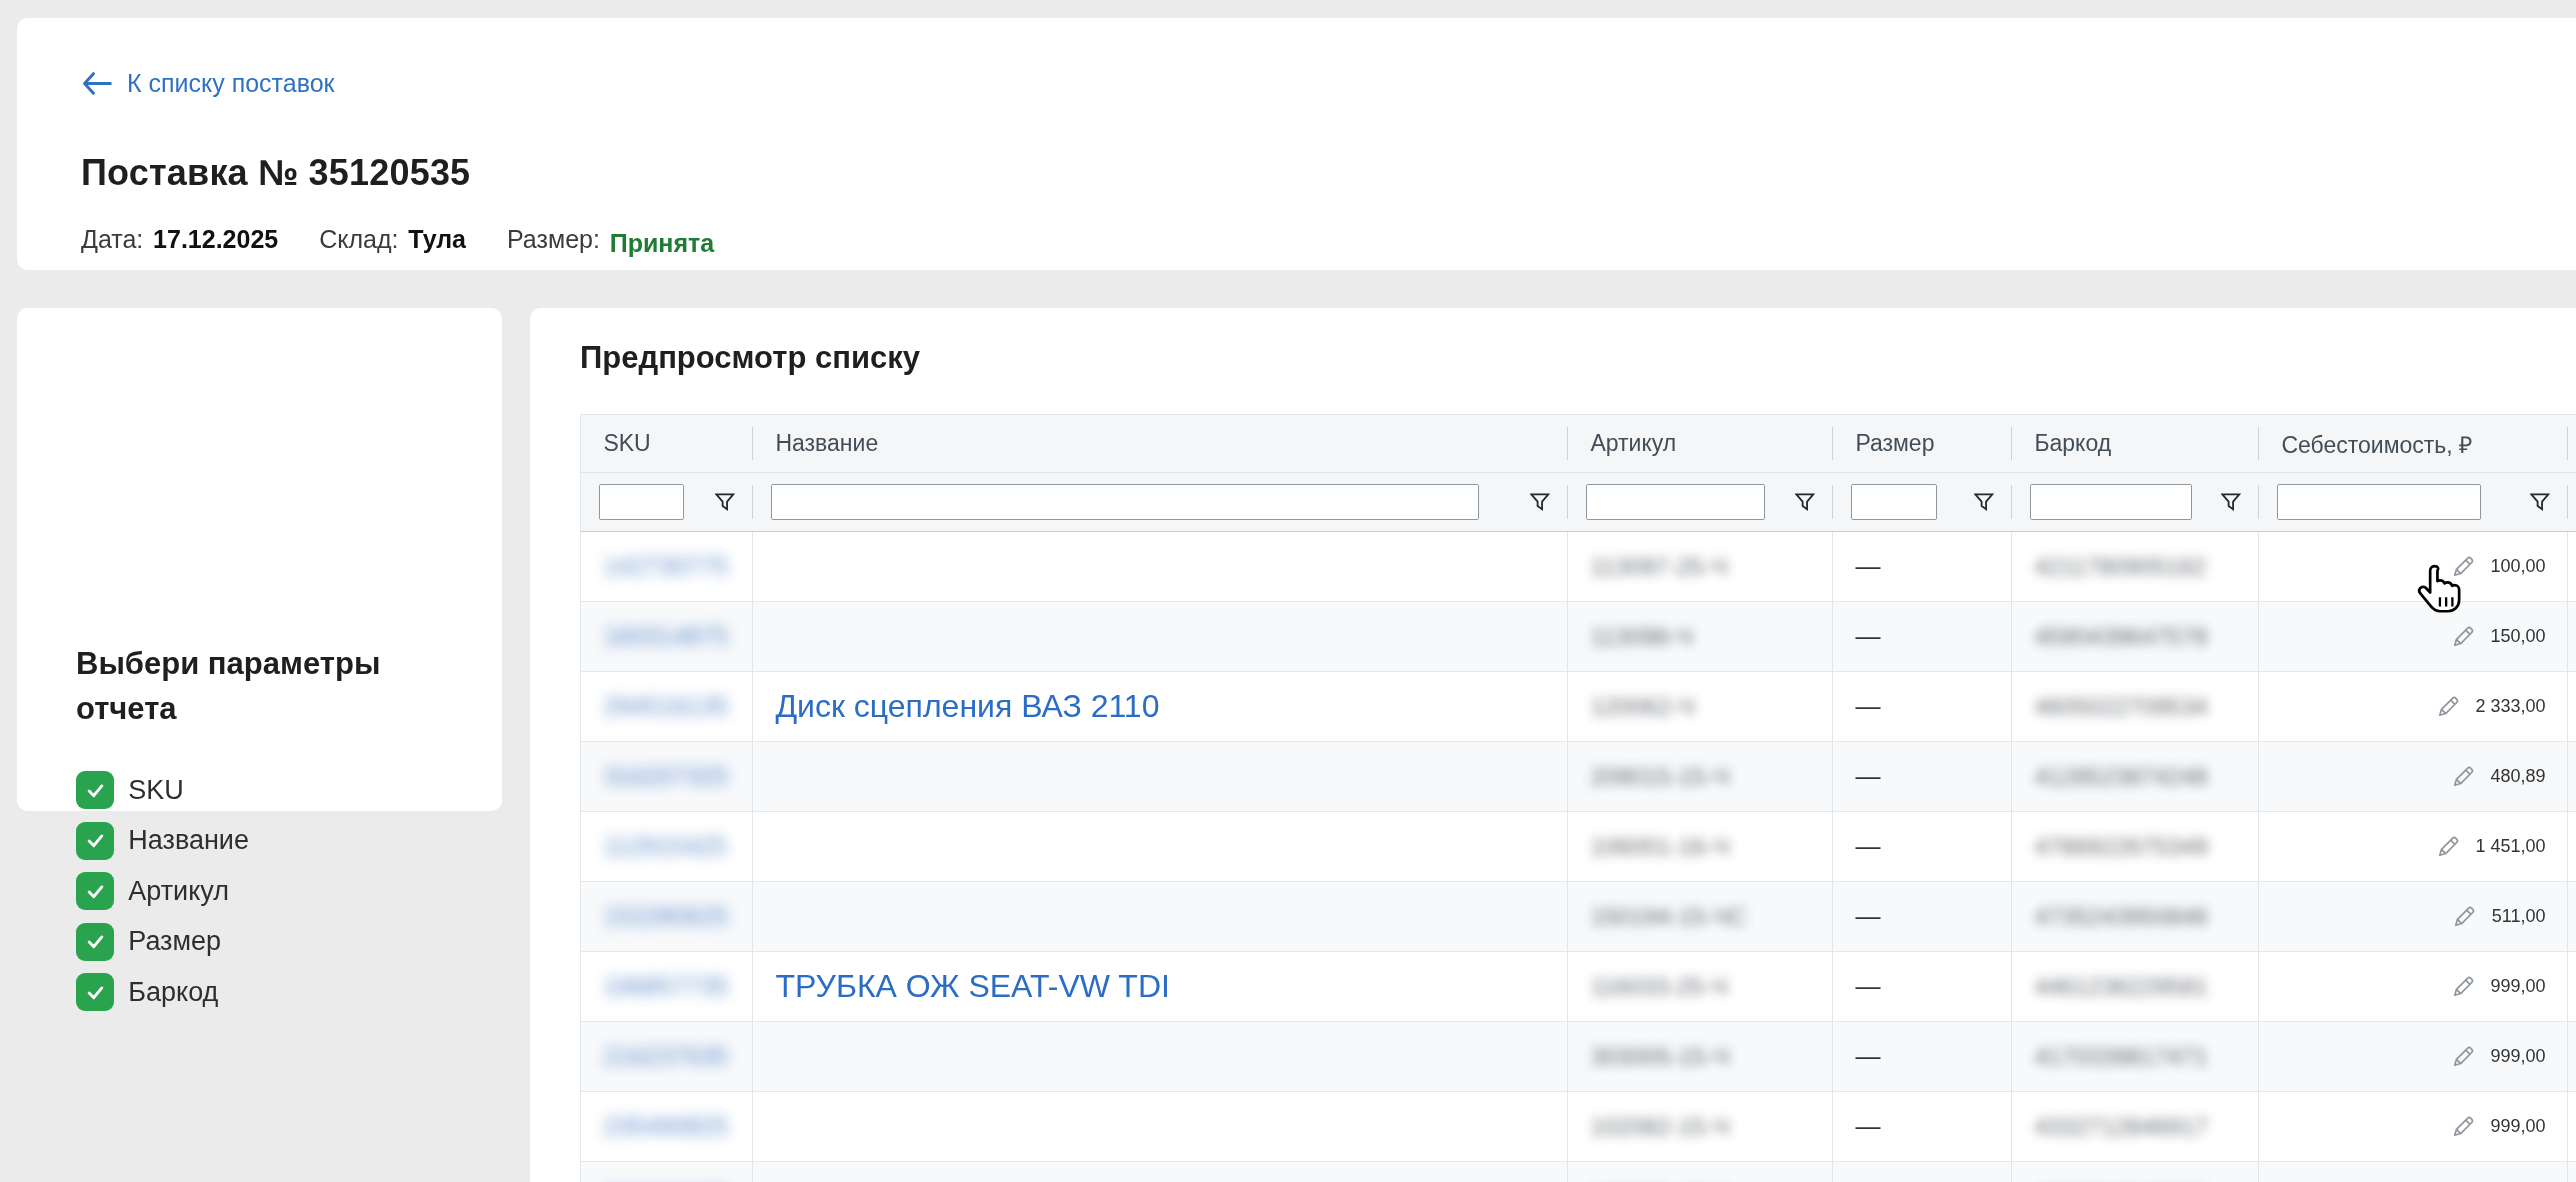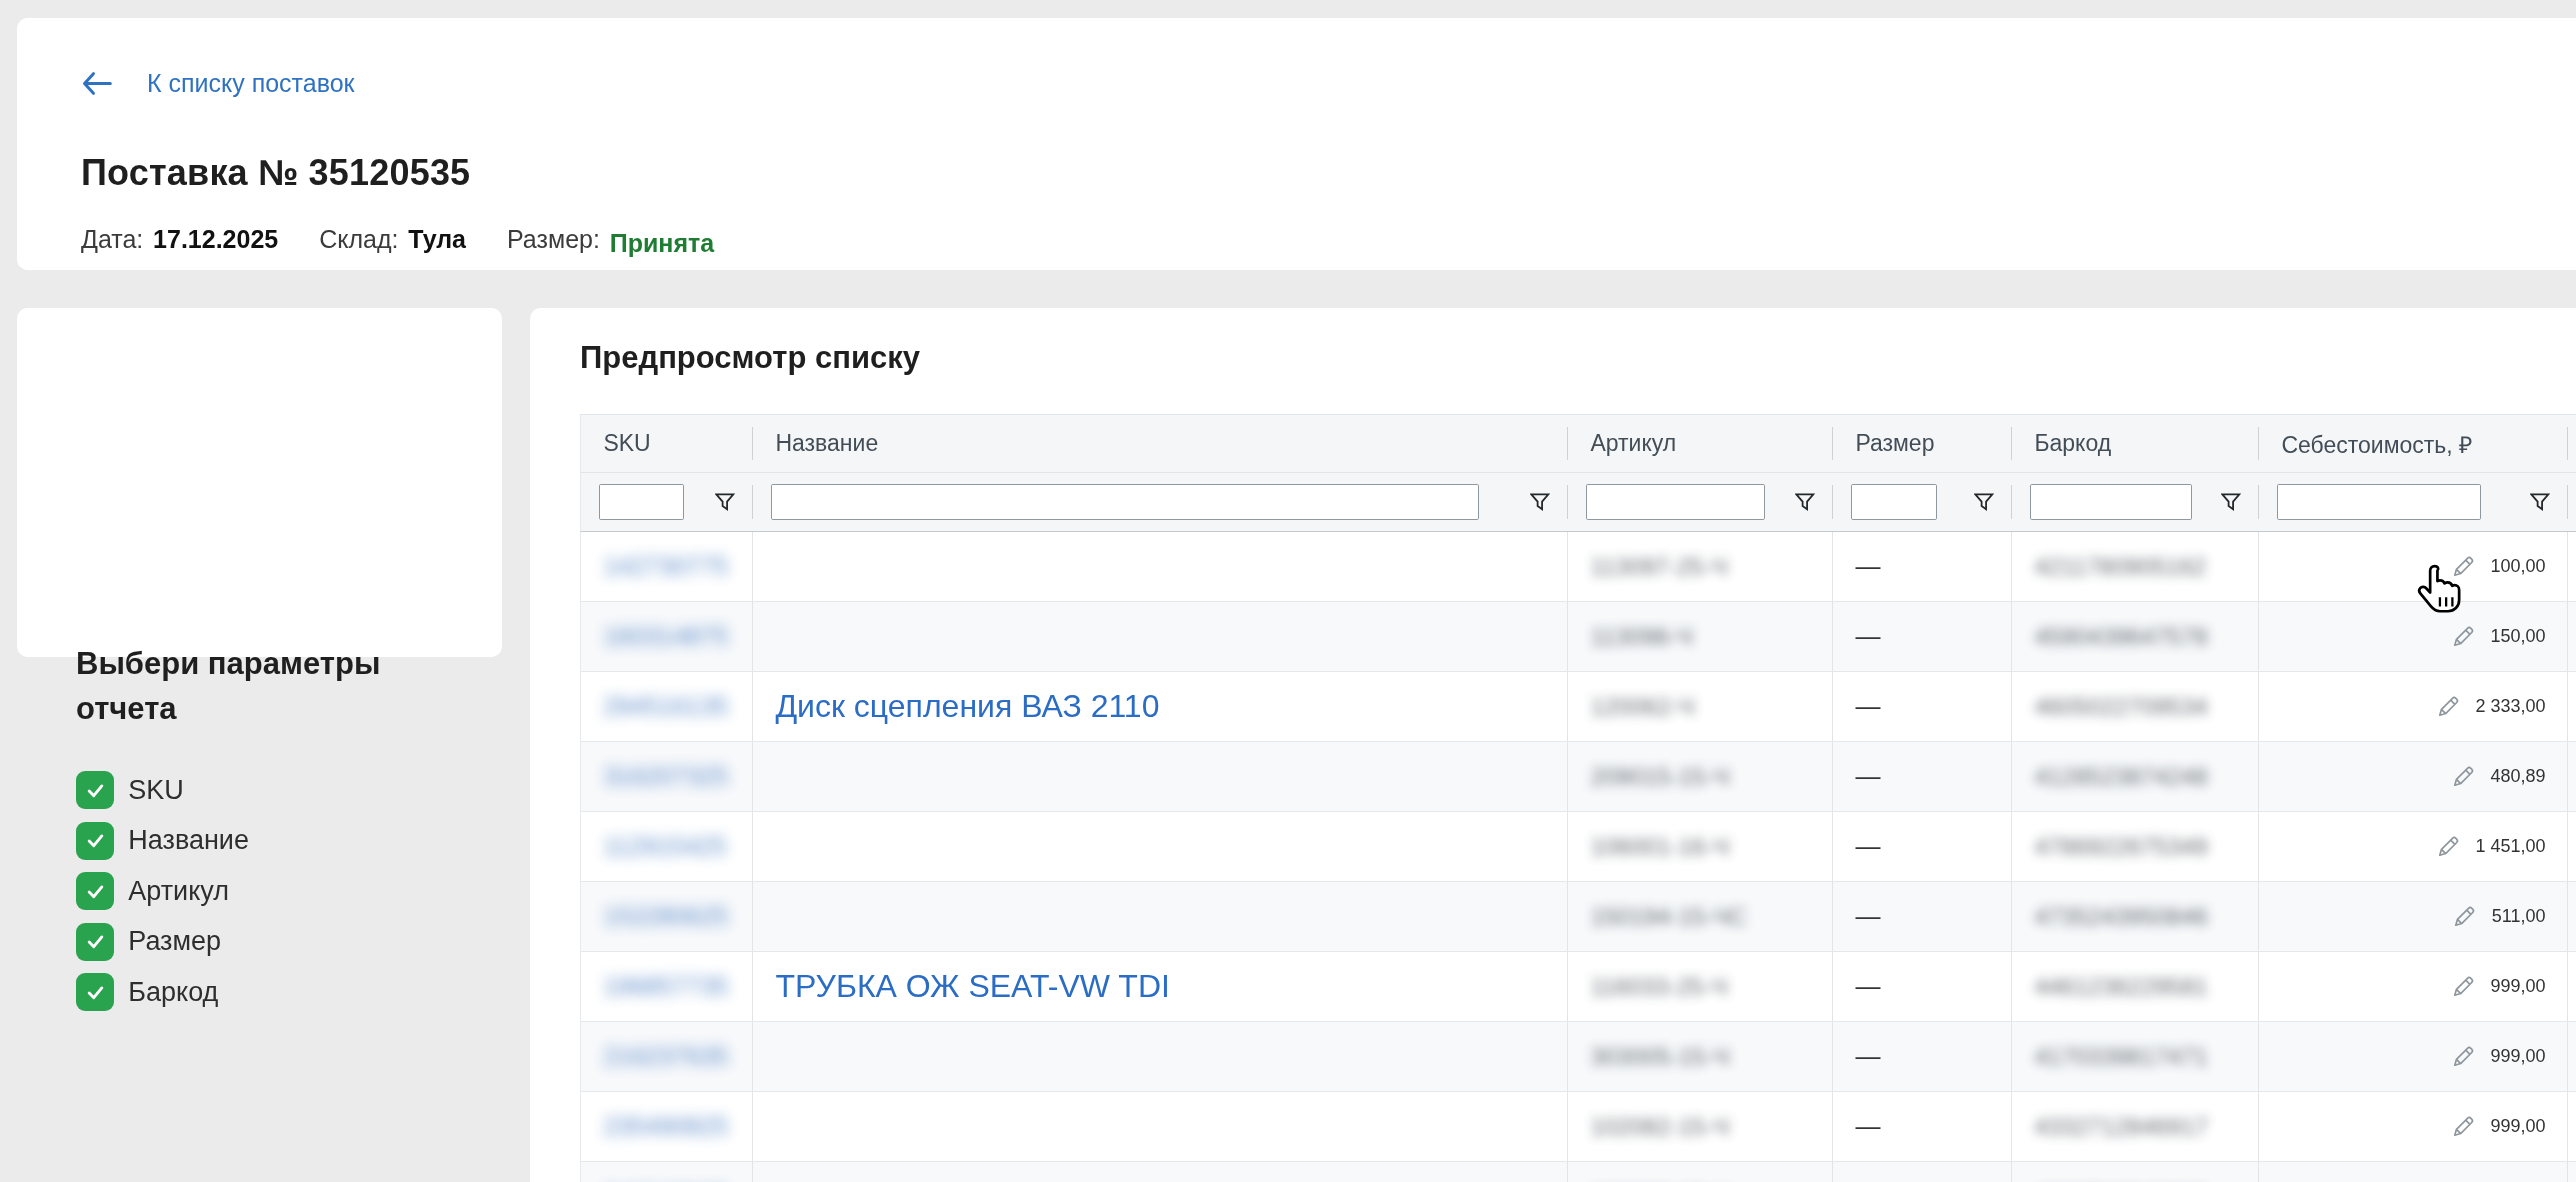--- a/index.html
+++ b/index.html
@@ -1,30 +1,30 @@
 <!DOCTYPE html>
 <html style="font-size:14.3px"><head>
 <meta charset="utf-8">
 <style>
   html,body{margin:0;padding:0;background:#ebebeb;font-family:"Liberation Sans",sans-serif;}
   .stage{position:relative;width:2576px;height:1182px;overflow:hidden;background:#ebebeb;}
   .card{position:absolute;background:#fff;border-radius:10.7px;}
 
   
   .card-top{left:17px;top:18px;width:2577px;height:252px;}
-  .back-row{position:absolute;left:64px;top:51px;display:flex;align-items:center;gap:34px;cursor:pointer;}
+  .back-row{position:absolute;left:64px;top:51px;display:flex;align-items:center;gap:14px;cursor:pointer;}
   .back-row .lbl{font-size:25px;color:#2f72c2;}
   .page-title{position:absolute;left:64px;top:134px;font-size:36px;font-weight:bold;color:#1f1f1f;letter-spacing:0.2px;}
   .meta-row{position:absolute;left:64px;top:202px;display:flex;gap:41px;font-size:25px;color:#3b3b3b;}
   .meta-item{display:flex;gap:9.8px;align-items:center;}
   .meta-item .val{font-weight:bold;color:#111;}
   .meta-item .val.status{color:#1e7d33;margin-top:9px;}
 
   
-  .card-side{left:17px;top:308px;width:485px;height:349px;text-decoration:underline;}
+  .card-side{left:17px;top:308px;width:485px;height:503px;text-decoration:underline;}
   .side-title{position:absolute;left:59px;top:333px;width:367px;font-size:31px;line-height:45px;font-weight:bold;color:#1f1f1f;}
   .opts{position:absolute;left:59px;top:463px;display:flex;flex-direction:column;gap:12.5px;}
   .opt{display:flex;align-items:center;height:38px;cursor:pointer;}
   .cbx{width:38px;height:38px;border-radius:9px;background:#2aa34f;display:flex;align-items:center;justify-content:center;flex:none;}
   .opt .olbl{margin-left:14.3px;font-size:27px;color:#2e2e2e;}
 
   
   .card-main{left:530px;top:308px;width:2064px;height:894px;}
   .report-title{position:absolute;left:50px;top:32px;font-size:31px;font-weight:bold;color:#1f1f1f;}
   .grid{position:absolute;left:50px;top:106px;width:1996px;}

